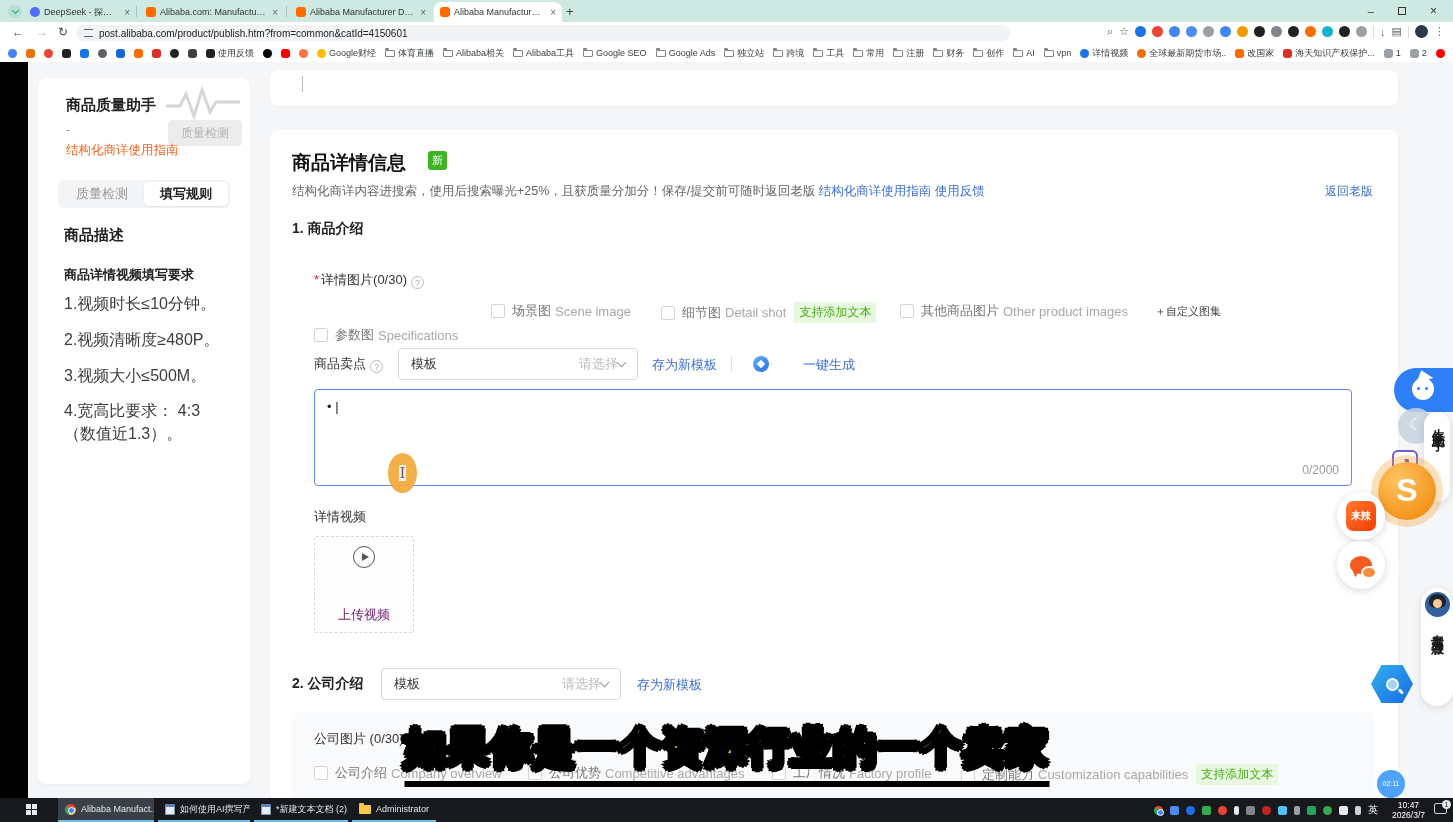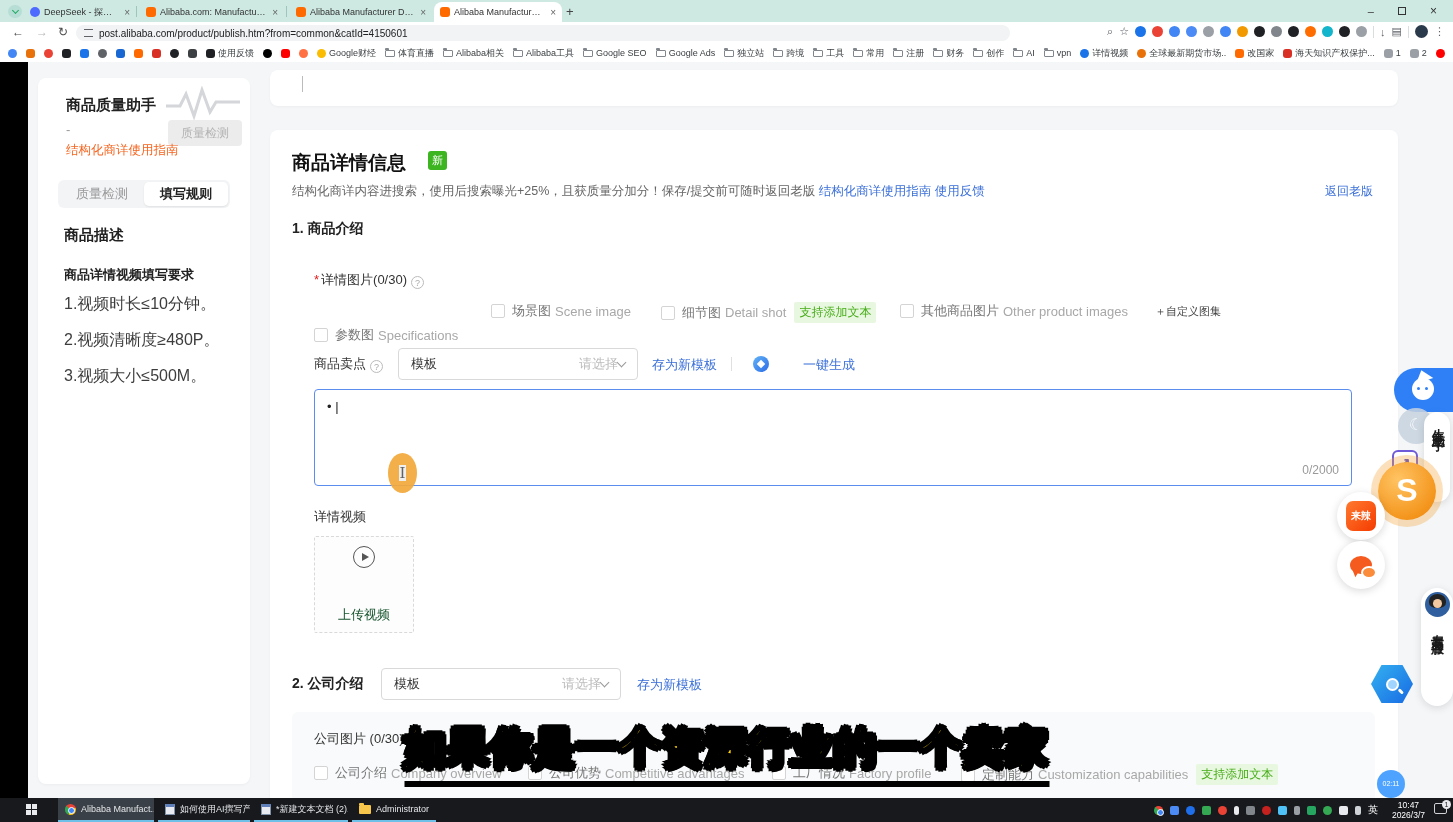--- a/index.html
+++ b/index.html
@@ -94,21 +94,21 @@
   .gem::after { content:""; position:absolute; left:5px; top:5px; width:6px; height:6px; background:#fff; transform:rotate(45deg); }
 
   .ta { position:absolute; left:44px; top:259px; width:1038px; height:97px; border:1px solid #5b8def; border-radius:4px; background:#fff; }
   .ta .line { position:absolute; left:12px; top:9px; font-size:13px; color:#222; }
   .ta .counter { position:absolute; right:12px; bottom:8px; font-size:12px; color:#999; }
 
   .video-label { position:absolute; left:44px; top:378px; font-size:13px; color:#333; }
   .upbox { position:absolute; left:44px; top:406px; width:100px; height:97px; border:1px dashed #d9d9d9; border-radius:2px; background:#fdfdfd; display:flex; flex-direction:column; align-items:center; justify-content:center; gap:6px; }
   .playcirc { width:22px; height:22px; border:1.6px solid #555; border-radius:50%; display:flex; align-items:center; justify-content:center; }
   .playcirc .tri { width:0; height:0; border-left:7px solid #555; border-top:4.5px solid transparent; border-bottom:4.5px solid transparent; margin-left:2px; }
-  .upbox .t { font-size:13px; color:#14532d;margin-top:32px; }
+  .upbox .t { font-size:13px; color:#701a75;margin-top:32px; }
   .video-hint { position:absolute; left:156px; top:445px; font-size:13px; color:#666; }
 
   .graybox { position:absolute; left:22px; top:582px; width:1083px; height:120px; background:#f9fafb; border-radius:6px; }
   .gb-label { position:absolute; left:22px; top:18px; font-size:13px; color:#333; }
 
   
   .cursor-hl { position:absolute; left:388px; top:453px; width:29px; height:40px; background:#f2a93b; border-radius:50%; opacity:.92; display:flex; align-items:center; justify-content:center; }
   .cursor-hl .ib { font-family:"DejaVu Serif", serif; font-size:15px; color:#555; background:#eee; padding:0 1px; line-height:1.1; }
 
   .subtitle { position:absolute; left:50%; top:720px; transform:translateX(-50%); white-space:nowrap; font-size:42px; font-weight:900; color:#ffd400; letter-spacing:1px; -webkit-text-stroke:2px #000; text-shadow:-3px -3px 0 #000, 3px -3px 0 #000, -3px 3px 0 #000, 3px 3px 0 #000, 0 4px 0 #000, 0 -4px 0 #000, 4px 0 0 #000, -4px 0 0 #000; border-bottom:6px solid #000; padding-bottom:5px; }
@@ -351,20 +351,21 @@
         <a class="upload-link">结构化商详使用指南</a>
         <div class="side-tabs">
           <div class="side-tab">质量检测</div>
           <div class="side-tab on">填写规则</div>
         </div>
         <div class="side-h1">商品描述</div>
         <div class="side-h2">商品详情视频填写要求</div>
         <div class="rule" style="top:214px;">1.视频时长≤10分钟。</div>
         <div class="rule" style="top:250px;">2.视频清晰度≥480P。</div>
         <div class="rule" style="top:286px;">3.视频大小≤500M。</div>
+        <div class="rule" style="top:321px;">4.宽高比要求： 4:3 （数值近1.3）。</div>
       </div>
 
       <div class="card partial">
           <span class="frag"></span>
         </div>
 
       <div class="card main">
         <div class="m-title">商品详情信息</div>
         <span class="badge-new">新</span>
         <div class="m-desc">

